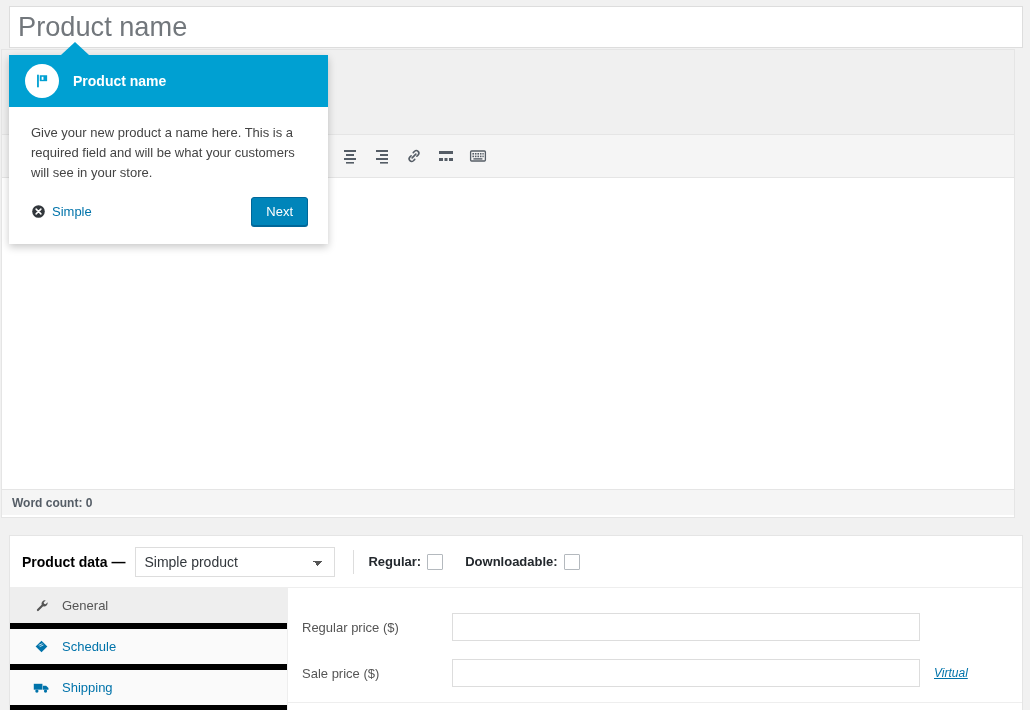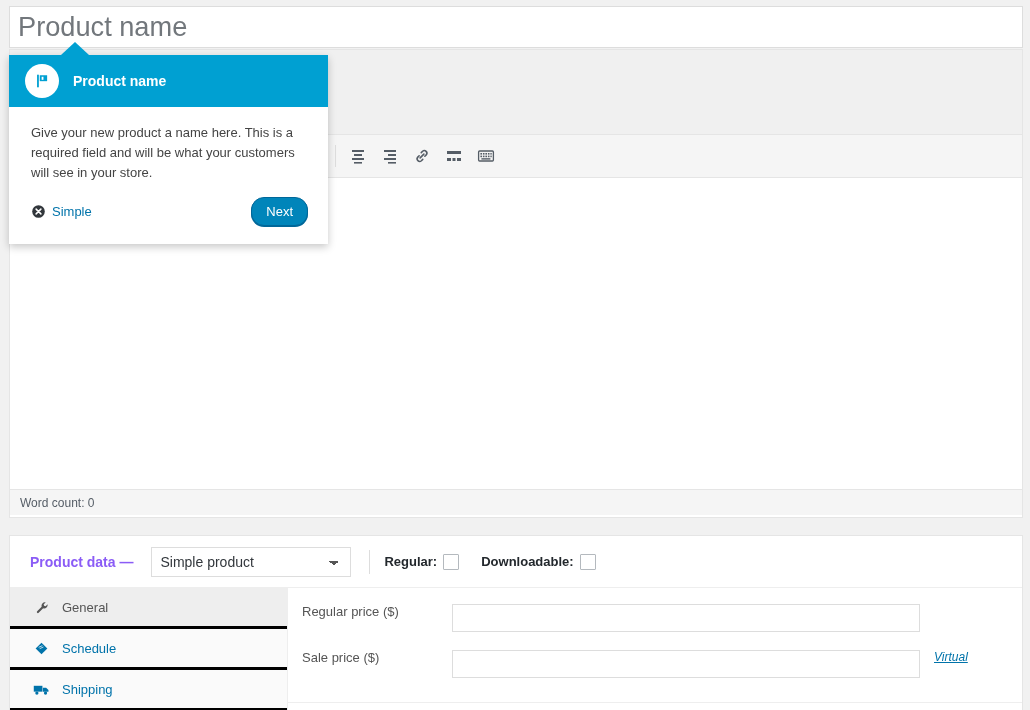--- a/index.html
+++ b/index.html
@@ -40,26 +40,27 @@
     font-weight: 300;
     line-height: 100%;
     padding: 3px 8px;
     color: #32373c;
   }
   .title-input::placeholder { color: #72777c; opacity: 1; }
 
   
   .editor-wrap {
     position: absolute;
-    left: 9px;
+    left: 1px;
     top: 49px;
     width: 1014px;
     height: 469px;
     border: 1px solid #e5e5e5;
     background: #fff;
+    font-weight: bold;
   }
   .media-bar {
     height: 85px;
     background: #f0f0f0;
     border-bottom: 1px solid #e5e5e5;
     position: relative;
   }
   .editor-toolbar {
     height: 43px;
     background: #f5f5f5;
@@ -163,21 +164,21 @@
     align-items: center;
     color: #0073aa;
     font-size: 13px;
     text-decoration: none;
     cursor: pointer;
   }
   .dismiss-icon { margin-right: 6px; display: flex; }
   .next-btn {
     background: #0085ba;
     border: 1px solid #006799;
-    border-radius: 13px;
+    border-radius: 3px;
     color: #fff;
     font-family: "Liberation Sans", sans-serif;
     font-size: 13px;
     padding: 6px 14px;
     cursor: pointer;
     box-shadow: 0 1px 0 #006799;
   }
 
   
   .product-panel {
@@ -190,24 +191,24 @@
     border: 1px solid #e5e5e5;
   }
   .panel-head {
     height: 52px;
     display: flex;
     align-items: center;
     padding-left: 12px;
     border-bottom: 1px solid #eee;
   }
   .panel-head h3 {
-    margin: 8px;
+    margin: 0;
     font-size: 14px;
     font-weight: bold;
-    color: #8b5cf6;
+    color: #000000;
   }
   .type-select {
     margin-left: 10px;
     width: 200px;
     height: 30px;
     border: 1px solid #ddd;
     background: #fff;
     font-family: "Liberation Sans", sans-serif;
     font-size: 14px;
     color: #32373c;
@@ -251,40 +252,41 @@
     background: #fafafa;
     border-right: 1px solid #eee;
   }
   .tab {
     height: 41px;
     display: flex;
     align-items: center;
     padding-left: 22px;
     font-size: 13px;
     color: #0073aa;
-    border-bottom: 3px solid #000000;
+    border-bottom: 6px solid #000000;
     cursor: pointer;
   }
   .tab.active {
     background: #eee;
     color: #555;
   }
   .tab-icon {
     width: 18px;
     margin-right: 12px;
     display: flex;
     align-items: center;
     justify-content: center;
     color: #0073aa;
   }
   .tab.active .tab-icon { color: #555; }
 
   .tab-content { flex: 1; padding-top: 16px; position: relative; }
   .field-row {
     display: flex;
+    align-items: center;
     height: 46px;
     padding-left: 14px;
   }
   .field-label {
     width: 150px;
     font-size: 13px;
     color: #555;
   }
   .field-input {
     width: 468px;

